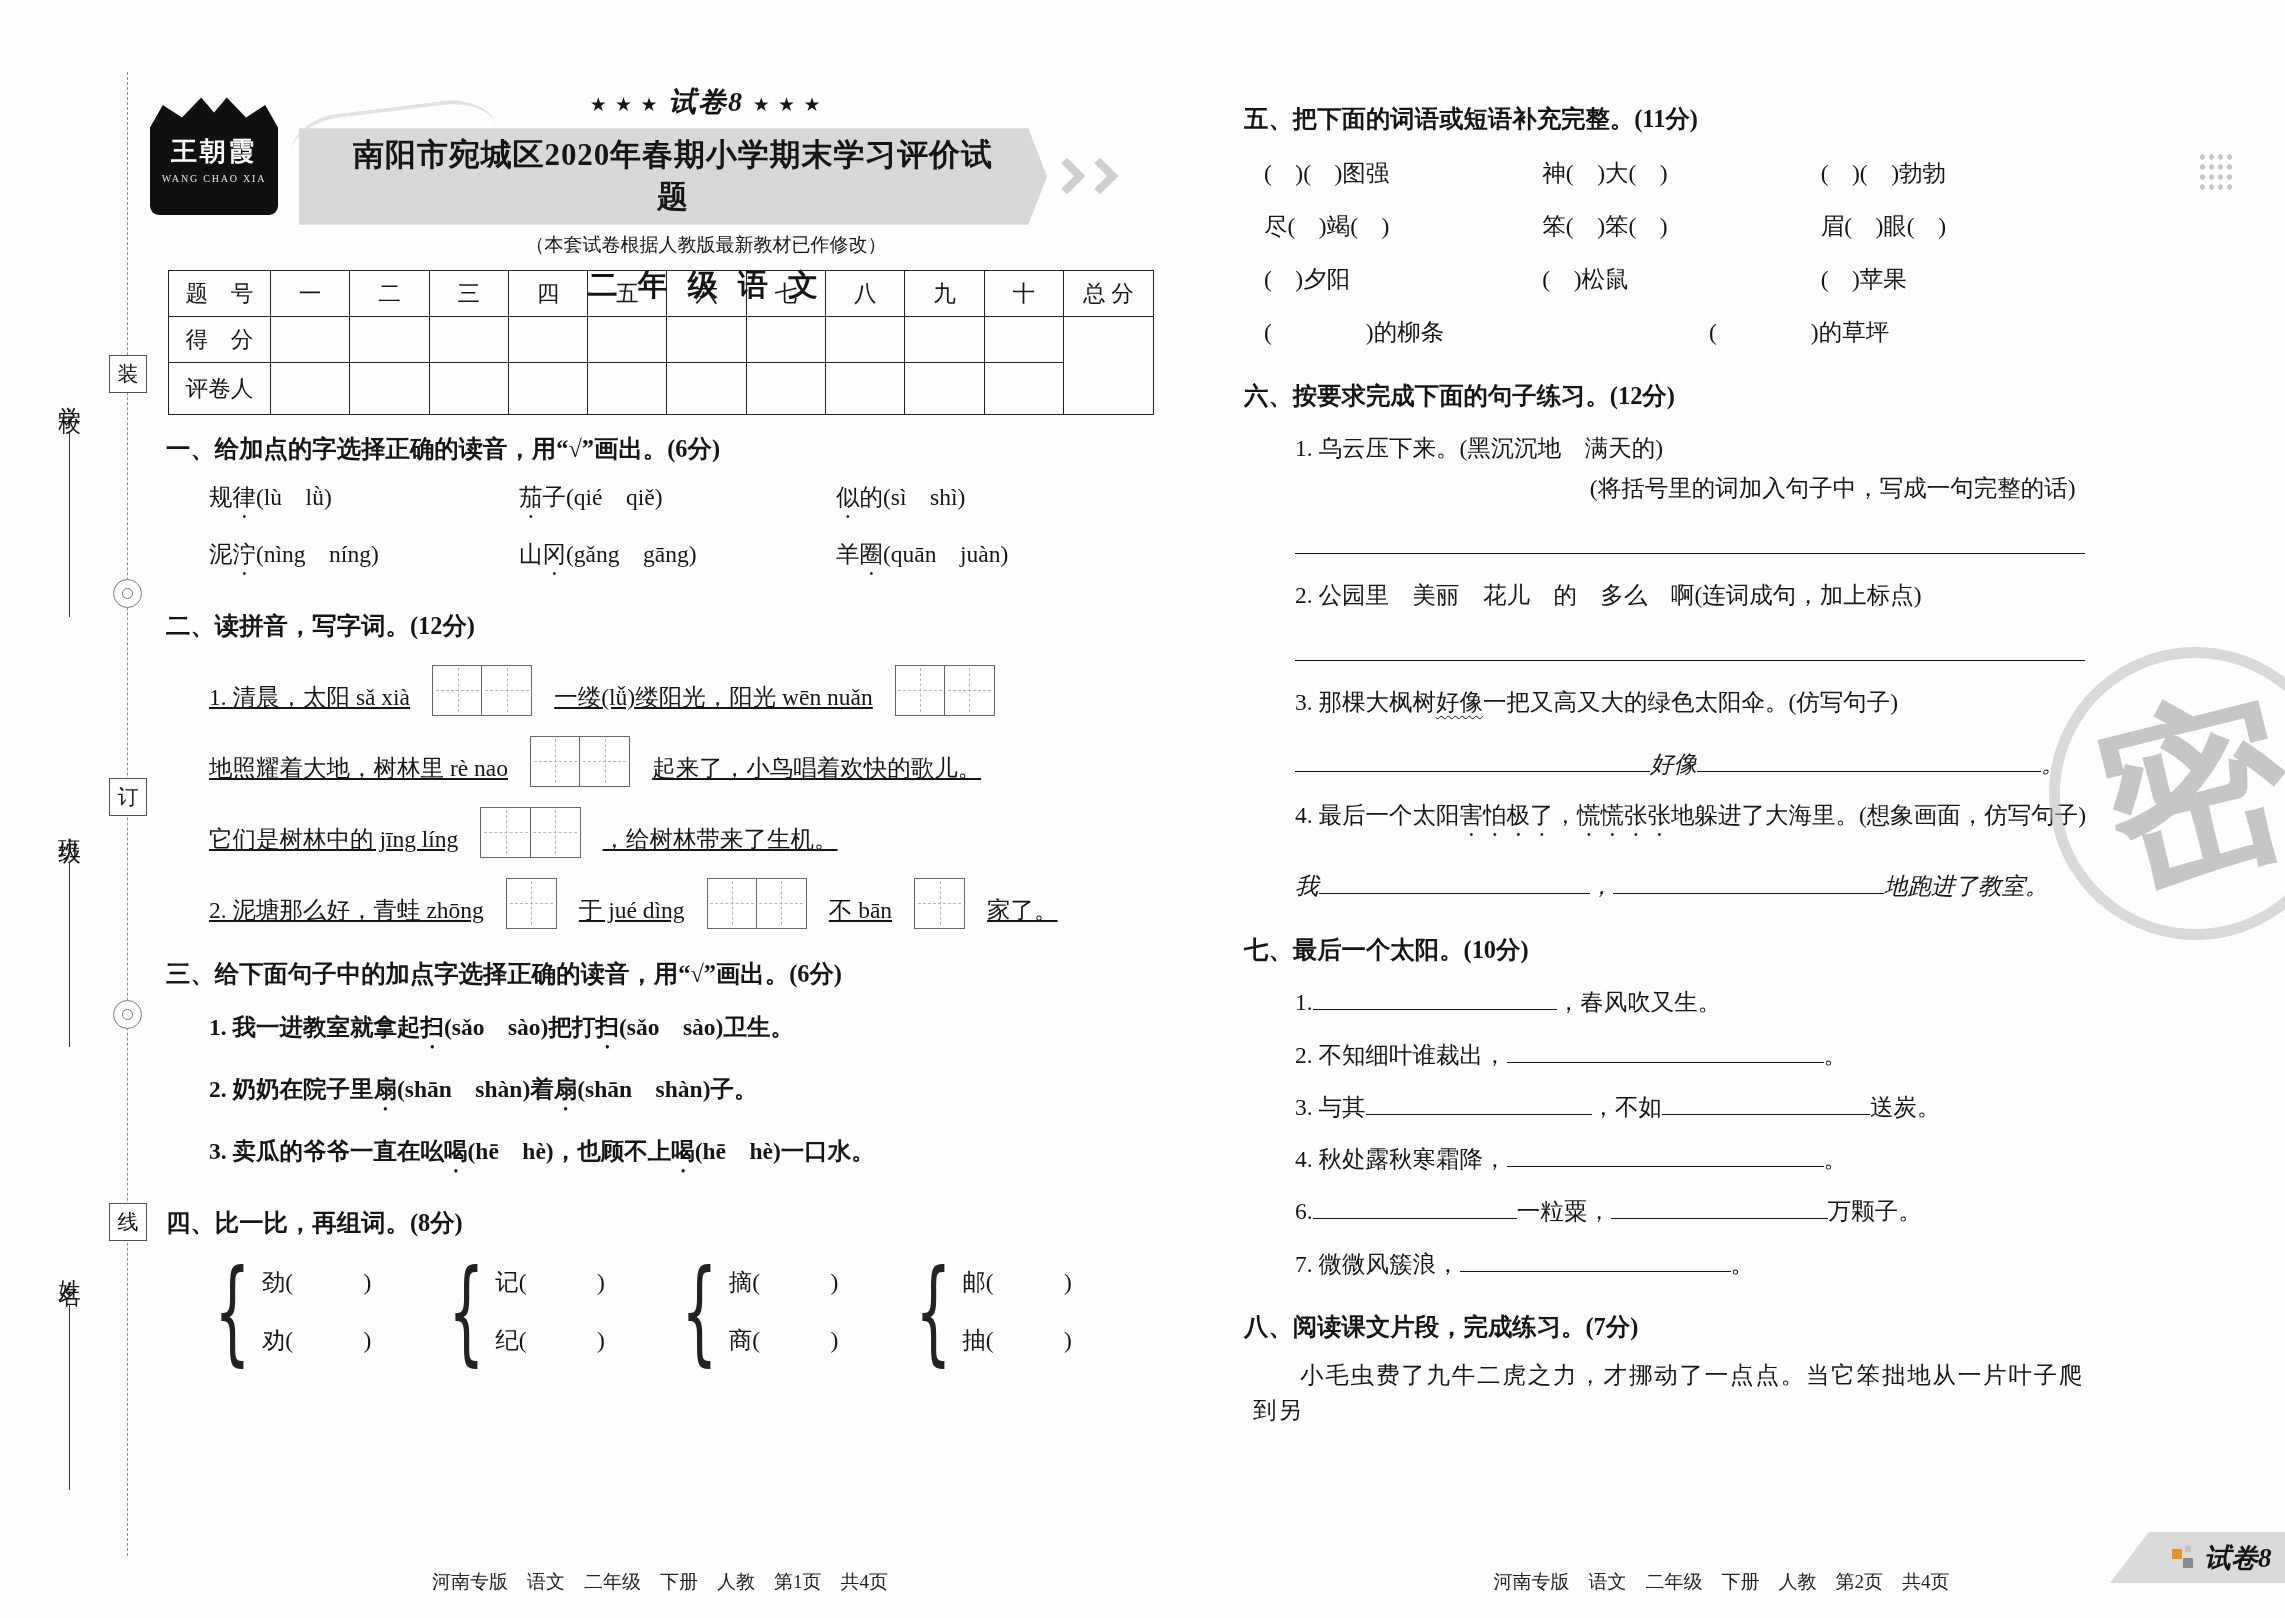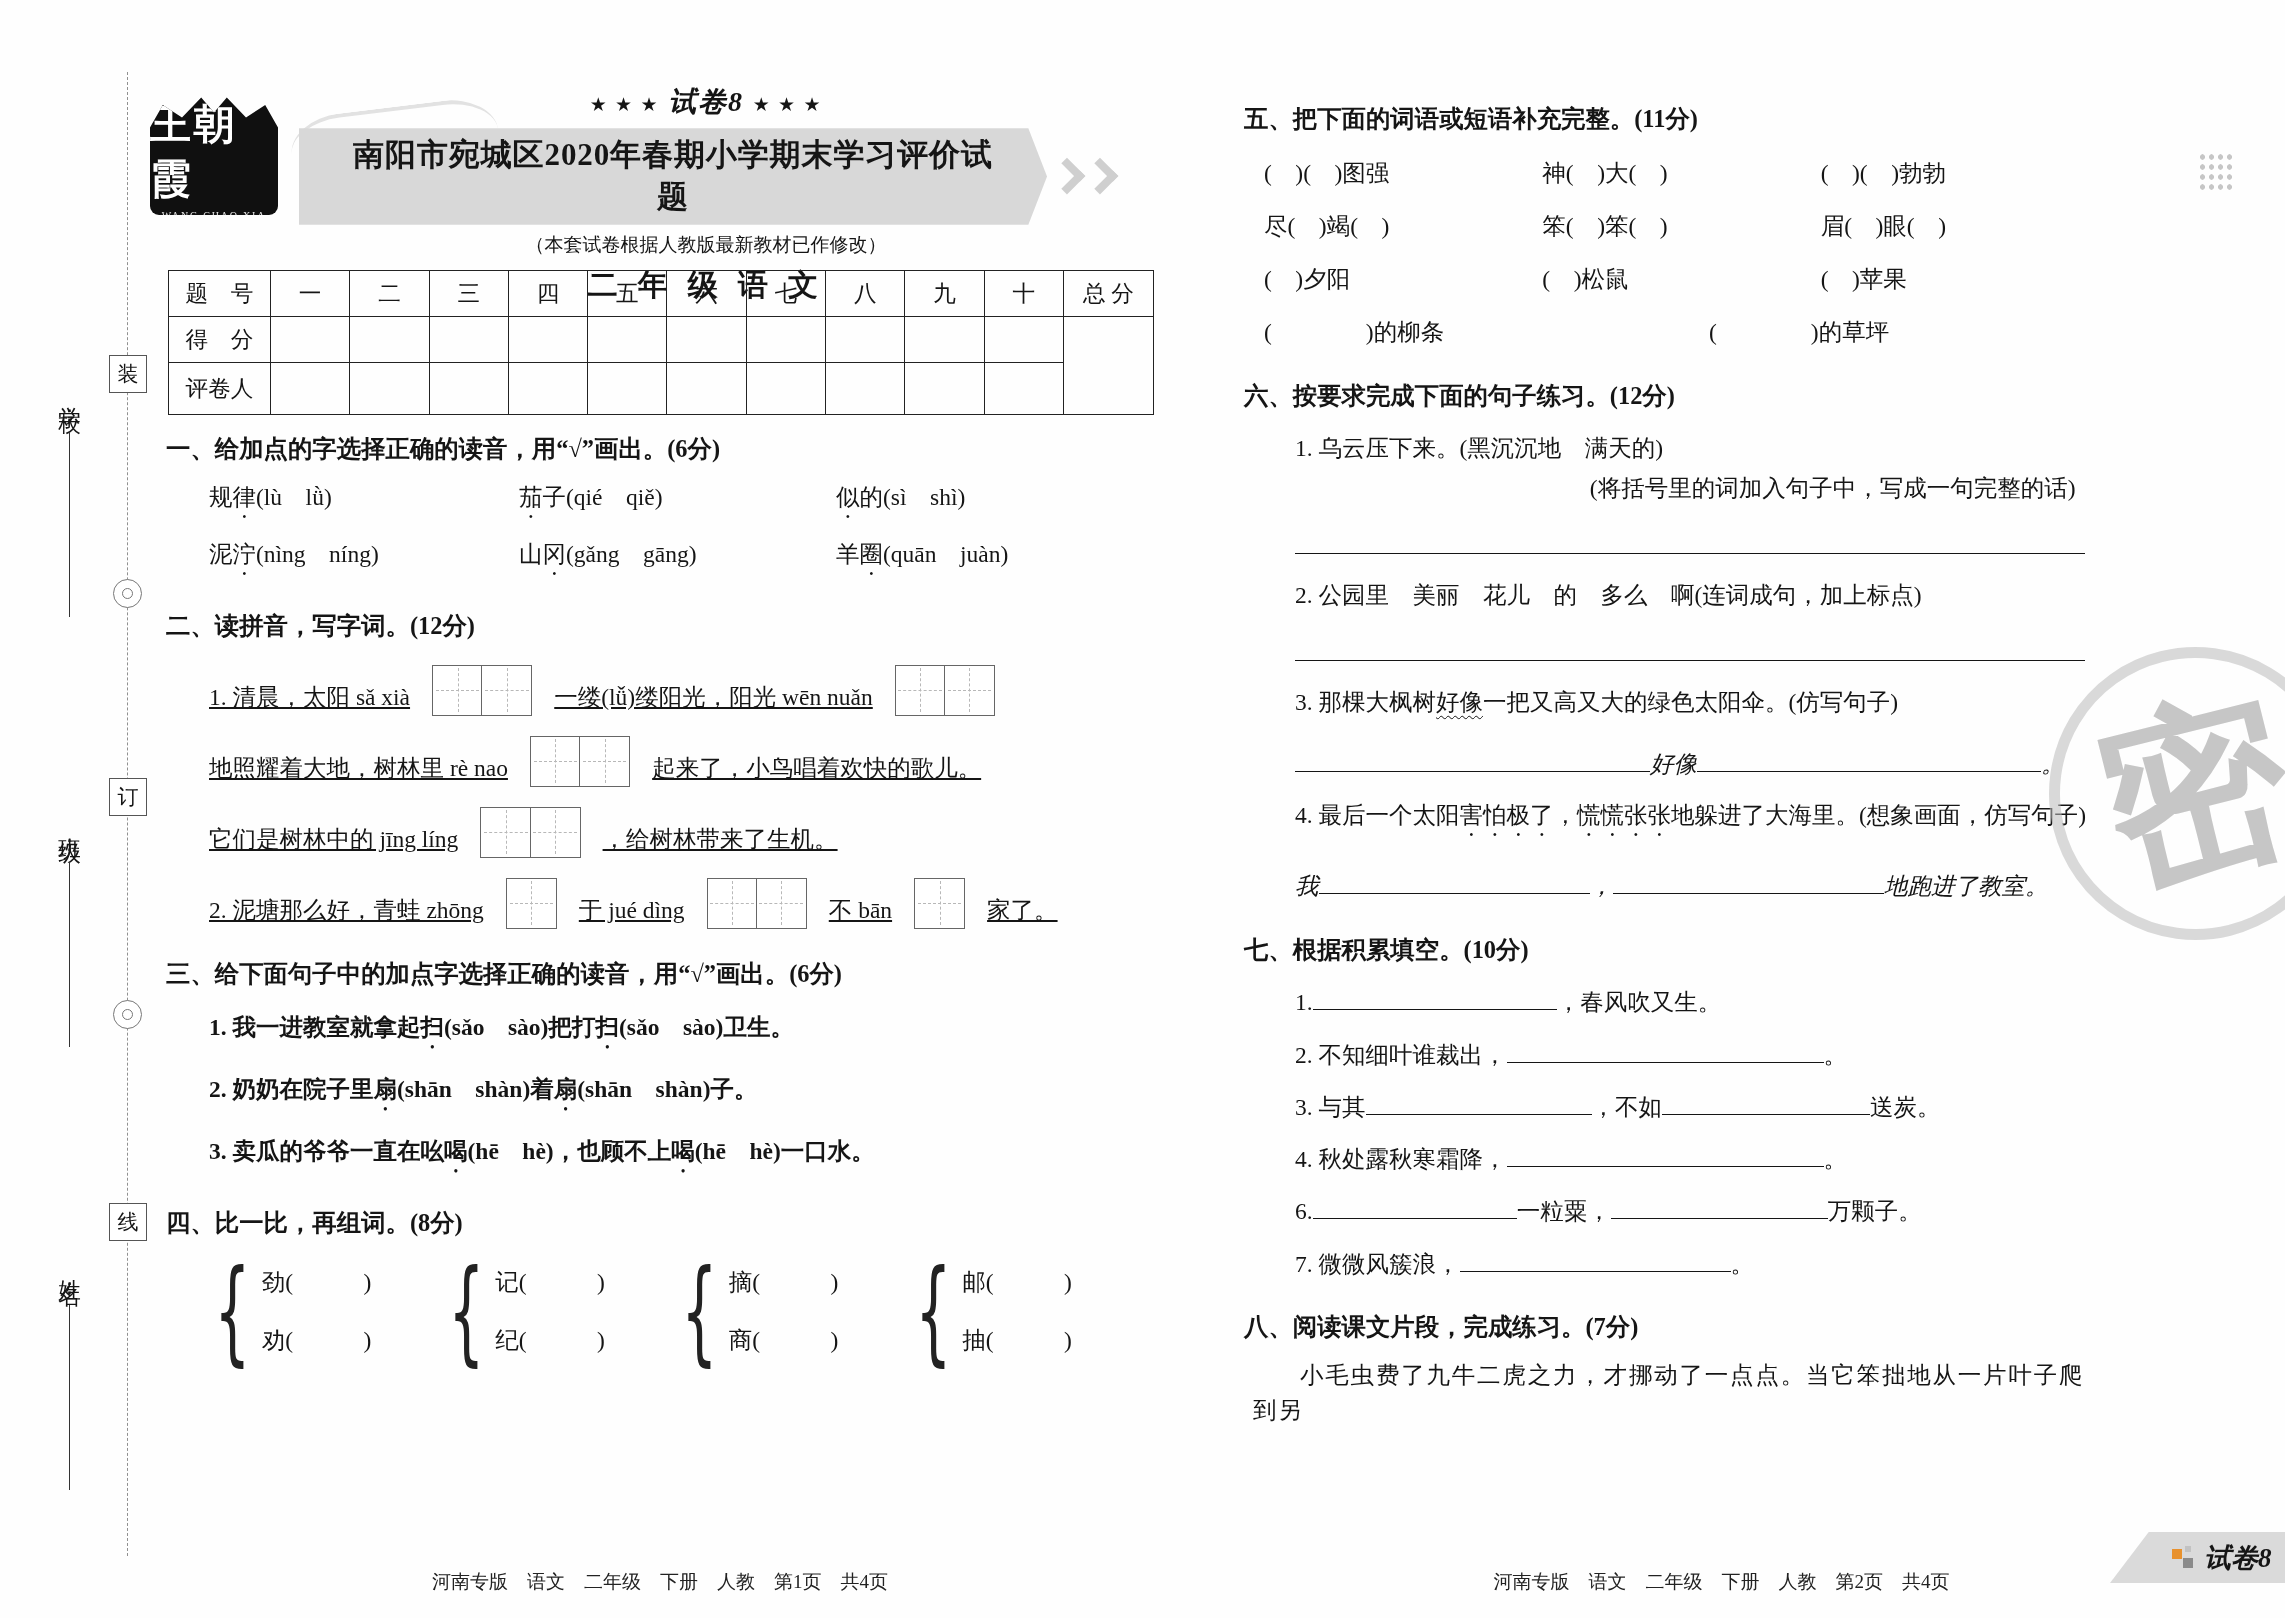--- a/index.html
+++ b/index.html
@@ -15,21 +15,21 @@
           display:flex; align-items:center; justify-content:center; font-size:21px; }
   .orn  { position:absolute; left:113px; width:27px; height:27px; border:1.8px solid #777; border-radius:50%;
           background:#fff; display:flex; align-items:center; justify-content:center; }
   .orn i { width:9px; height:9px; border:1.4px solid #777; border-radius:50%; }
 
   
   .logo { position:absolute; left:150px; top:90px; width:128px; height:125px; }
   .logo-box { width:100%; height:100%; background:#101010; color:#fff; display:flex; flex-direction:column;
               align-items:center; justify-content:center; gap:3.6px; border-radius:9px;
               clip-path:polygon(0 30%,10% 12%,25% 22%,40% 6%,50% 18%,60% 6%,75% 22%,90% 12%,100% 30%,100% 100%,0 100%); }
-  .logo-main { font-size:41px; font-weight:700; letter-spacing:2.7px; margin-top:13px; }
+  .logo-main { font-size:26px; font-weight:700; letter-spacing:2.7px; margin-top:13px; }
   .logo-sub { font-size:10px; letter-spacing:1.8px; color:#e8e8e8; }
   .swoosh { position:absolute; left:291px; top:107px; width:208px; height:67px;
             border-top:4.5px solid #e2e2e2; border-radius:50% / 100%; transform:rotate(-7deg); }
 
   .hdr { position:absolute; left:299px; top:83px; width:814px; text-align:center; }
   .stars { font-size:19px; letter-spacing:1.8px; }
   .examno { font-size:28px; font-weight:700; font-style:italic; margin:0 9px; }
   .band-row { display:flex; align-items:center; justify-content:center; margin-top:7.2px; }
   .band { background:#d8d8d8; padding:6.3px 42px; font-size:31px; font-weight:700; letter-spacing:0.9px;
           clip-path:polygon(0 0,97.5% 0,100% 50%,97.5% 100%,0 100%); }
@@ -342,21 +342,21 @@
     <div class="item">1. 乌云压下来。(黑沉沉地　满天的)</div>
     <div class="note">(将括号里的词加入句子中，写成一句完整的话)</div>
     <div class="ansline"></div>
     <div class="item">2. 公园里　美丽　花儿　的　多么　啊(连词成句，加上标点)</div>
     <div class="ansline"></div>
     <div class="item"><span>3. 那棵大枫树</span><span class="wavy">好像</span><span>一把又高又大的绿色太阳伞。(仿写句子)</span></div>
     <div class="ansmix"><i class="bl" style="width:355px"></i><span>好像</span><i class="bl" style="width:344px"></i><span>。</span></div>
     <div class="item"><span>4. 最后一个太阳</span><span class="emdot">害怕极了</span><span>，</span><span class="emdot">慌慌张张</span><span>地躲进了大海里。(想象画面，仿写句子)</span></div>
     <div class="ansmix"><span>我</span><i class="bl" style="width:271px"></i><span>，</span><i class="bl" style="width:271px"></i><span>地跑进了教室。</span></div>
 
-    <div class="sec-title">七、根据积累填空。(10分)</div>
+    <div class="sec-title">七、最后一个太阳。(10分)</div>
     <div class="q"><span>1.</span><i class="bl" style="width:244px"></i><span>，春风吹又生。</span></div>
     <div class="q"><span>2. 不知细叶谁裁出，</span><i class="bl" style="width:317px"></i><span>。</span></div>
     <div class="q"><span>3. 与其</span><i class="bl" style="width:226px"></i><span>，不如</span><i class="bl" style="width:208px"></i><span>送炭。</span></div>
     <div class="q"><span>4. 秋处露秋寒霜降，</span><i class="bl" style="width:317px"></i><span>。</span></div>
     <div class="q"><span>6.</span><i class="bl" style="width:204px"></i><span>一粒粟，</span><i class="bl" style="width:217px"></i><span>万颗子。</span></div>
     <div class="q"><span>7. 微微风簇浪，</span><i class="bl" style="width:271px"></i><span>。</span></div>
 
     <div class="sec-title">八、阅读课文片段，完成练习。(7分)</div>
     <div class="passage">小毛虫费了九牛二虎之力，才挪动了一点点。当它笨拙地从一片叶子爬到另</div>
   </div>

